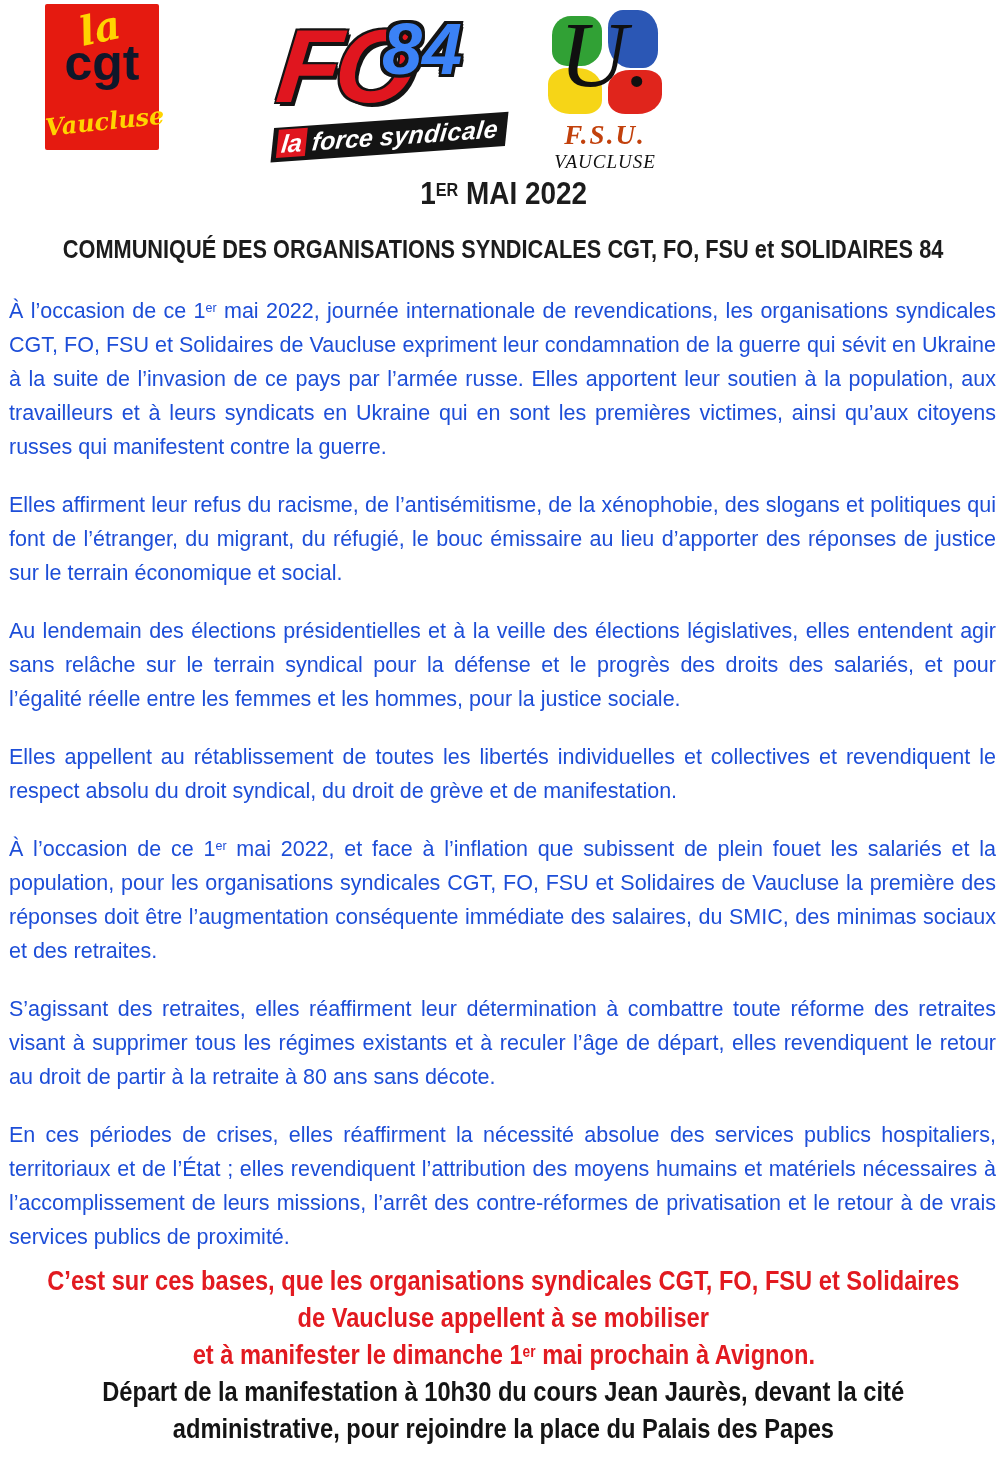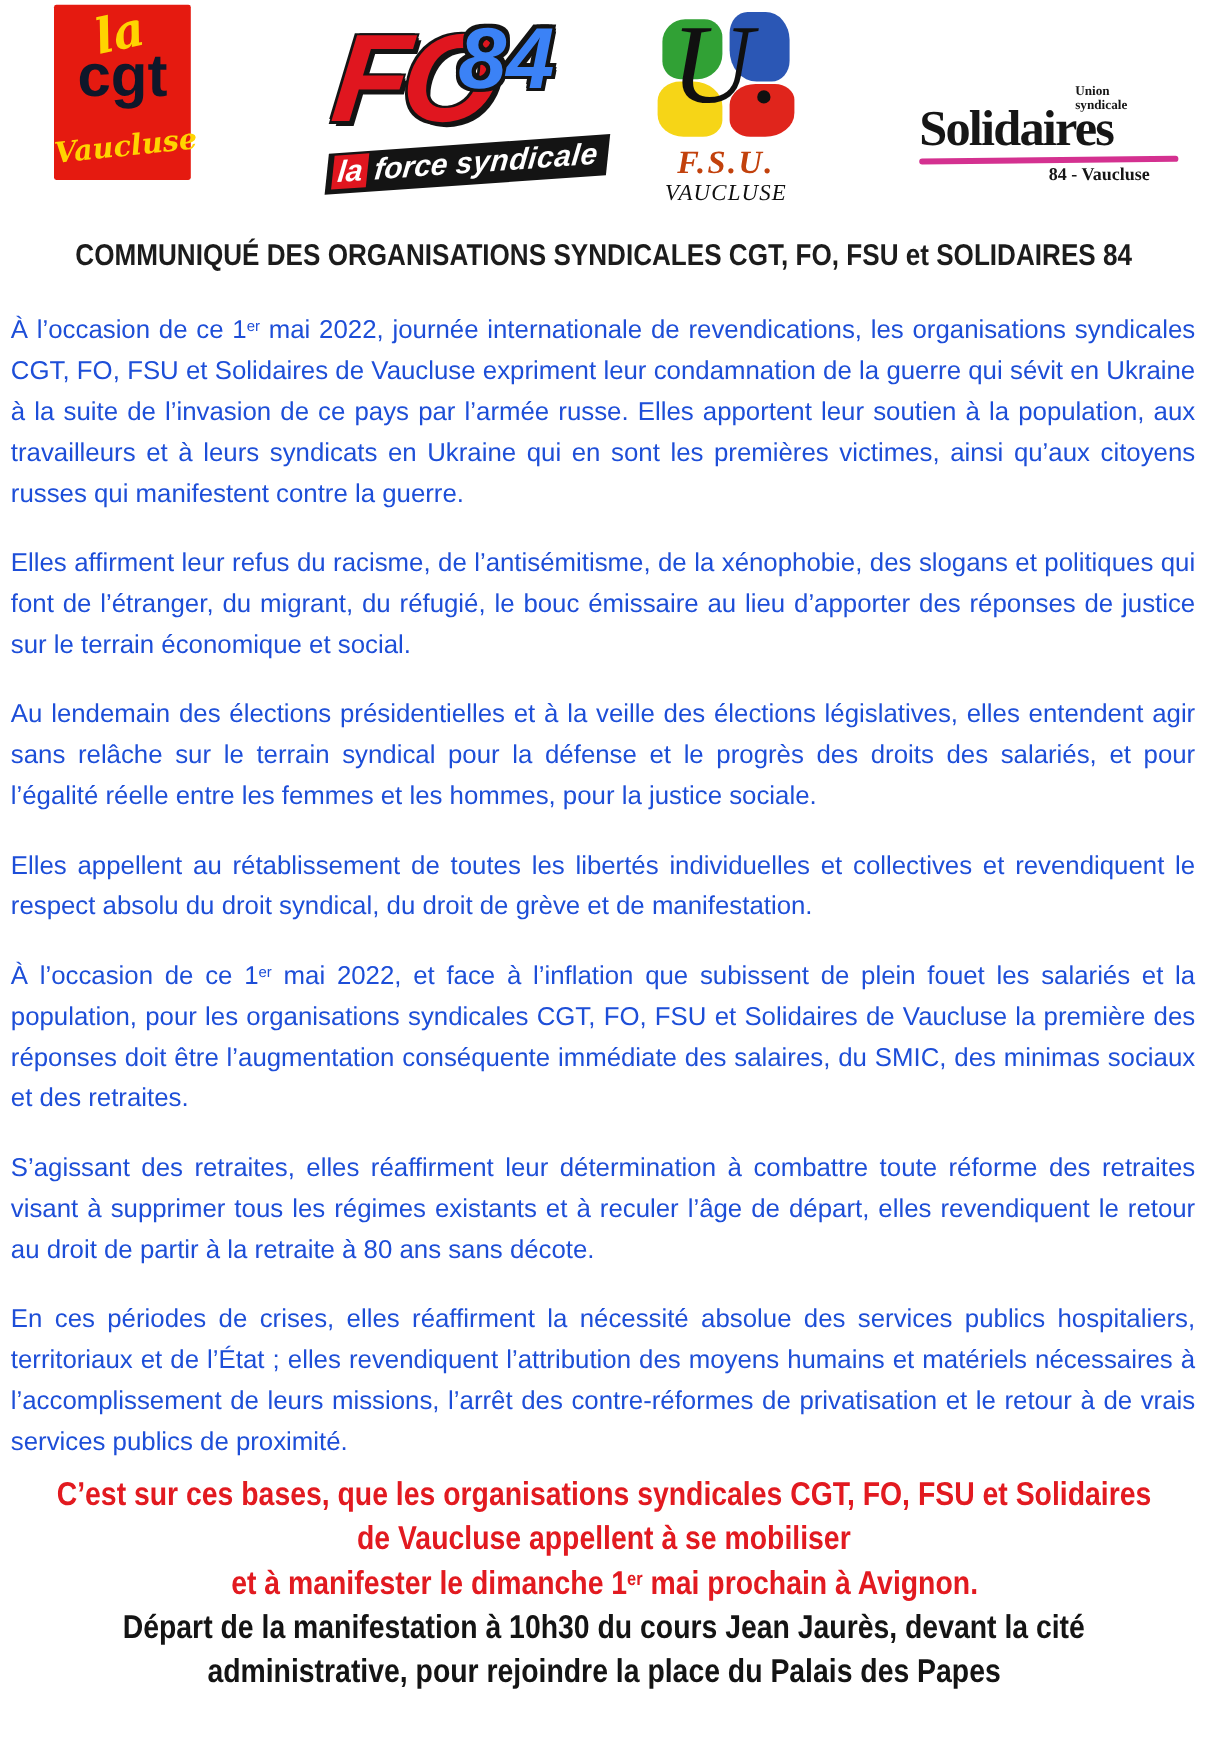--- a/index.html
+++ b/index.html
@@ -106,33 +106,27 @@
         <div class="blob b-green"></div>
         <div class="blob b-blue"></div>
         <div class="blob b-yellow"></div>
         <div class="blob b-red"></div>
         <div class="u">U.</div>
       </div>
       <div class="acr">F.S.U.</div>
       <div class="reg">VAUCLUSE</div>
     </div>
 
-    <div class="soli">
-      <div class="union">
-        <div>Union</div>
-        <div>syndicale</div>
-      </div>
-      <div class="name">Solidaires</div>
-      <div class="stroke"></div>
-      <div class="reg">84 - Vaucluse</div>
-    </div>
 
   </div>
 
   <div class="content">
+    <div class="title-row">
+        <div class="title">1<sup>ER</sup> MAI 2022</div>
+      </div>
     <div class="subtitle-row">
         <div class="subtitle">COMMUNIQUÉ DES ORGANISATIONS SYNDICALES CGT, FO, FSU et SOLIDAIRES 84</div>
       </div>
 
     <div class="paras">
         <p class="para">À l’occasion de ce 1<sup>er</sup> mai 2022, journée internationale de revendications, les organisations syndicales CGT, FO, FSU et Solidaires de Vaucluse expriment leur condamnation de la guerre qui sévit en Ukraine à la suite de l’invasion de ce pays par l’armée russe. Elles apportent leur soutien à la population, aux travailleurs et à leurs syndicats en Ukraine qui en sont les premières victimes, ainsi qu’aux citoyens russes qui manifestent contre la guerre.</p>
         <p class="para">Elles affirment leur refus du racisme, de l’antisémitisme, de la xénophobie, des slogans et politiques qui font de l’étranger, du migrant, du réfugié, le bouc émissaire au lieu d’apporter des réponses de justice sur le terrain économique et social.</p>
         <p class="para">Au lendemain des élections présidentielles et à la veille des élections législatives, elles entendent agir sans relâche sur le terrain syndical pour la défense et le progrès des droits des salariés, et pour l’égalité réelle entre les femmes et les hommes, pour la justice sociale.</p>
         <p class="para">Elles appellent au rétablissement de toutes les libertés individuelles et collectives et revendiquent le respect absolu du droit syndical, du droit de grève et de manifestation.</p>
         <p class="para">À l’occasion de ce 1<sup>er</sup> mai 2022, et face à l’inflation que subissent de plein fouet les salariés et la population, pour les organisations syndicales CGT, FO, FSU et Solidaires de Vaucluse la première des réponses doit être l’augmentation conséquente immédiate des salaires, du SMIC, des minimas sociaux et des retraites.</p>

